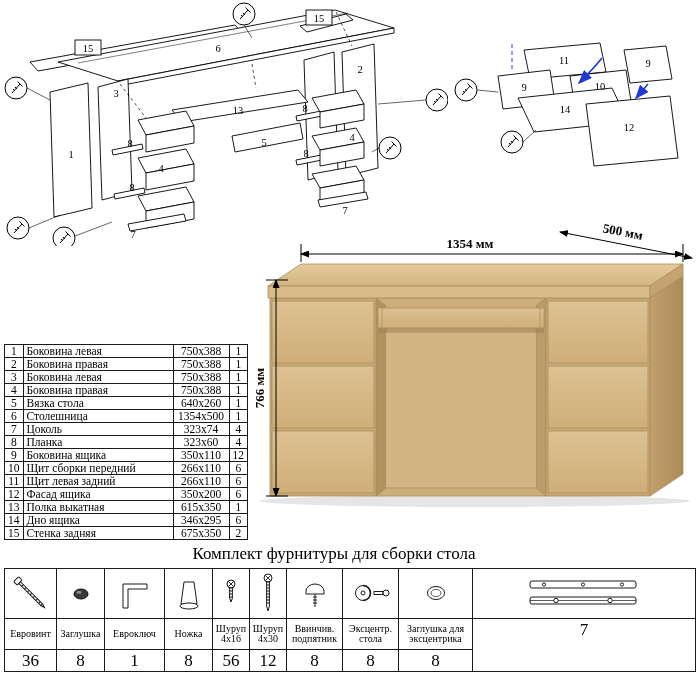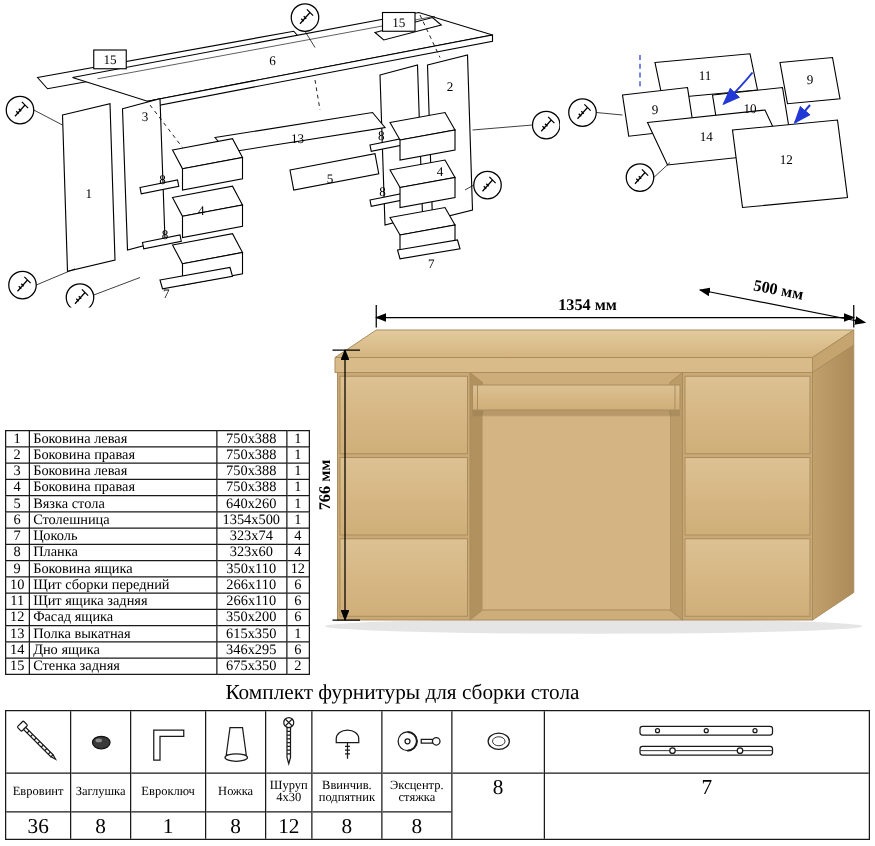--- a/index.html
+++ b/index.html
@@ -15,21 +15,21 @@
   .diag-drawer { position:absolute; left:452px; top:30px; }
   .desk-svg { position:absolute; left:250px; top:224px; }
 
   table.parts { position:absolute; left:4px; top:344px; border-collapse:collapse; font-size:11.5px; }
   table.parts td { border:1px solid #1a1a1a; height:12px; line-height:12px; padding:0 3px; white-space:nowrap; }
   td.c-num { width:16px; text-align:center; padding:0 1px; }
   td.c-name { width:150px; }
   td.c-size { width:56px; text-align:center; }
   td.c-qty { width:18px; text-align:center; padding:0 1px; }
 
-  .hw-title { position:absolute; left:4px; top:544px; width:636px; text-align:center; font-size:17px; }
+  .hw-title { position:absolute; left:16px; top:544px; width:636px; text-align:center; font-size:17px; }
   .hw-table { position:absolute; left:4px; top:568px; width:692px; display:flex; align-items:stretch; border:1px solid #1a1a1a; }
   .hw-col { flex:0 0 auto; display:flex; flex-direction:column; border-right:1px solid #1a1a1a; }
   .hw-col:last-child { border-right:none; }
   .hw-col.grow { flex:1 1 auto; }
   .hw-icon { height:50px; display:flex; align-items:center; justify-content:center; border-bottom:1px solid #1a1a1a; overflow:hidden; }
   .hw-name { height:31px; border-bottom:1px solid #1a1a1a; font-size:10px; line-height:10px; display:flex; align-items:center; justify-content:center; text-align:center; padding:1px 2px; }
   .hw-name.left { justify-content:flex-start; text-align:left; }
   .hw-qty { height:21px; font-size:17px; text-align:center; line-height:21px; }
 </style>
 </head>
@@ -242,21 +242,21 @@
           <td class="c-qty">12</td>
         </tr>
       <tr>
           <td class="c-num">10</td>
           <td class="c-name">Щит сборки передний</td>
           <td class="c-size">266x110</td>
           <td class="c-qty">6</td>
         </tr>
       <tr>
           <td class="c-num">11</td>
-          <td class="c-name">Щит ящика задняя</td>
+          <td class="c-name">Щит левая задний</td>
           <td class="c-size">266x110</td>
           <td class="c-qty">6</td>
         </tr>
       <tr>
           <td class="c-num">12</td>
           <td class="c-name">Фасад ящика</td>
           <td class="c-size">350x200</td>
           <td class="c-qty">6</td>
         </tr>
       <tr>
@@ -386,20 +386,34 @@
         <svg width="44" height="48" viewBox="0 0 44 48">
             <path d="M17,12 h10 l3,22 h-16 z" fill="#fff" stroke="#1a1a1a"></path>
             <ellipse cx="22" cy="36" rx="9" ry="3" fill="#fff" stroke="#1a1a1a"></ellipse>
           </svg>
       </div>
       <div class="hw-name">Ножка</div>
       <div class="hw-qty">8</div>
     </div>
 
 
+    <div class="hw-col" style="width:37px">
+      <div class="hw-icon">
+        <svg width="32" height="48" viewBox="0 0 32 48">
+            <g stroke="#1a1a1a" fill="#fff">
+              <circle cx="16" cy="14" r="4"></circle>
+              <path d="M13.4,11.4 l5.2,5.2 M18.6,11.4 l-5.2,5.2" stroke-width="0.9"></path>
+              <path d="M14.6,18 h2.8 v10 l-1.4,4 -1.4,-4 z"></path>
+              <path d="M14.6,21 h2.8 M14.6,24 h2.8 M14.6,27 h2.8" fill="none"></path>
+            </g>
+          </svg>
+      </div>
+      <div class="hw-name">Шуруп 4x16</div>
+      <div class="hw-qty">56</div>
+    </div>
 
     <div class="hw-col" style="width:37px">
       <div class="hw-icon">
         <svg width="32" height="48" viewBox="0 0 32 48">
             <g stroke="#1a1a1a" fill="#fff">
               <circle cx="16" cy="8" r="4"></circle>
               <path d="M13.4,5.4 l5.2,5.2 M18.6,5.4 l-5.2,5.2" stroke-width="0.9"></path>
               <path d="M14.6,12 h2.8 v24 l-1.4,5 -1.4,-5 z"></path>
               <path d="M14.6,15 h2.8 M14.6,18 h2.8 M14.6,21 h2.8 M14.6,24 h2.8 M14.6,27 h2.8 M14.6,30 h2.8 M14.6,33 h2.8" fill="none"></path>
             </g>
@@ -428,31 +442,32 @@
         <svg width="46" height="48" viewBox="0 0 46 48">
             <g stroke="#1a1a1a" fill="#fff">
               <circle cx="15" cy="23" r="7.5"></circle>
               <circle cx="15" cy="23" r="2"></circle>
               <path d="M15,15.5 a7.5,7.5 0 0 1 0,15" fill="none" stroke-width="1.6"></path>
               <rect x="26" y="21.5" width="9" height="3"></rect>
               <circle cx="38" cy="23" r="3"></circle>
             </g>
           </svg>
       </div>
-      <div class="hw-name">Эксцентр. стяжка</div>
+      <div class="hw-name">Эксцентр. стола</div>
       <div class="hw-qty">8</div>
     </div>
 
     <div class="hw-col" style="width:74px">
       <div class="hw-icon">
         <svg width="44" height="48" viewBox="0 0 44 48">
             <ellipse cx="22" cy="23" rx="8.5" ry="6.5" fill="#fff" stroke="#1a1a1a"></ellipse>
             <ellipse cx="22" cy="23" rx="5" ry="3.6" fill="none" stroke="#1a1a1a" stroke-width="0.7"></ellipse>
           </svg>
       </div>
+      <div class="hw-name">Заглушка для эксцентрика</div>
       <div class="hw-qty">8</div>
     </div>
 
 
     <div class="hw-col grow">
       <div class="hw-icon">
         <svg width="120" height="48" viewBox="0 0 120 48">
             <g stroke="#1a1a1a" fill="#fff">
               <rect x="6" y="11" width="106" height="7" rx="2"></rect>
               <circle cx="20" cy="14.5" r="1.6"></circle>

